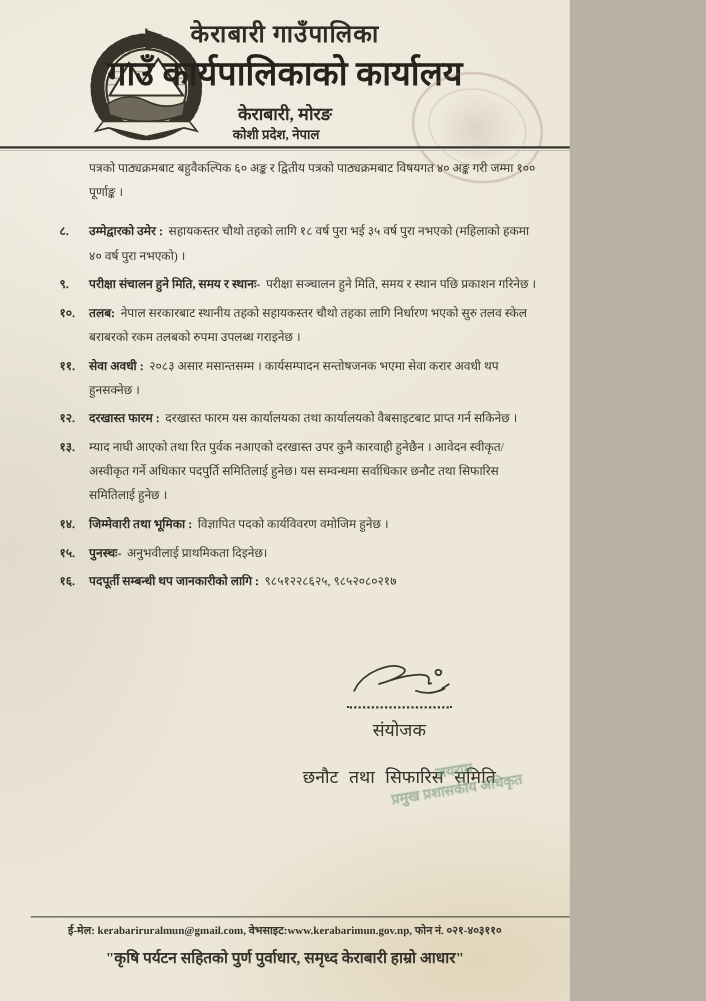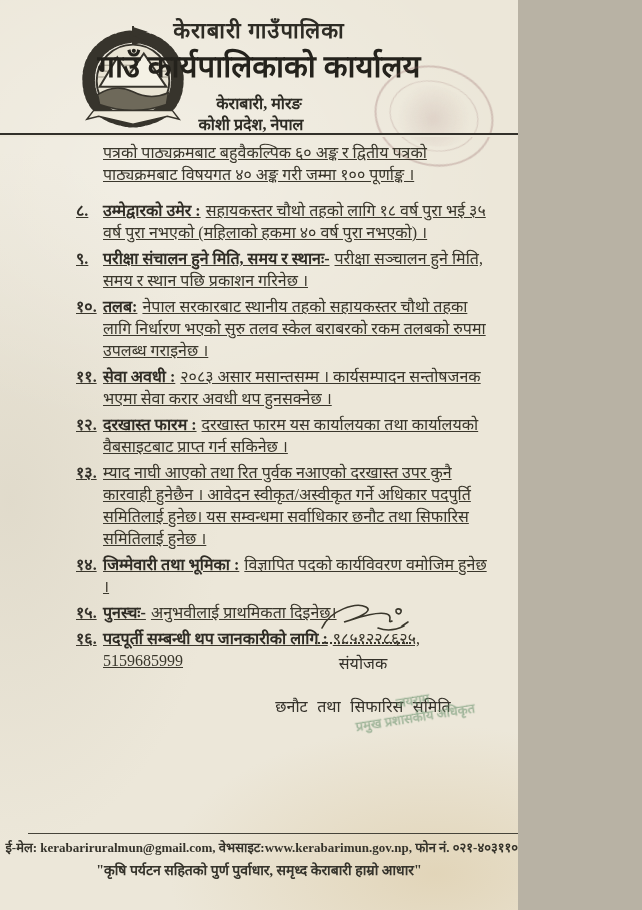--- a/index.html
+++ b/index.html
@@ -16,47 +16,47 @@
       radial-gradient(ellipse 500px 380px at 30% 18%, rgba(255,255,255,.30), rgba(255,255,255,0) 70%),
       radial-gradient(ellipse 300px 500px at 2% 55%, rgba(203,196,178,.35), rgba(203,196,178,0) 70%),
       #ece7d9;
   }
   
   .emblem{position:absolute;left:74px;top:24px;width:118px;height:108px;}
   .hdr{position:absolute;left:0;right:0;top:0;text-align:center;}
   .hdr .muni{position:absolute;left:0;right:0;top:14px;font-size:22px;font-weight:bold;letter-spacing:1px;color:#2e2c25;}
   .hdr .office{position:absolute;left:0;right:0;top:44px;font-size:31px;font-weight:bold;color:#24221c;}
   .hdr .addr1{position:absolute;left:0;right:0;top:92px;font-size:16px;font-weight:bold;color:#2e2c25;}
-  .hdr .addr2{position:absolute;left:0;right:16px;top:113px;font-size:16px;font-weight:bold;color:#2e2c25;}
+  .hdr .addr2{position:absolute;left:0;right:16px;top:113px;font-size:12px;font-weight:bold;color:#2e2c25;}
   .double-rule{position:absolute;left:0;right:0;top:133px;height:2px;background:#32302a;border-bottom:2px solid #ece7d9;box-shadow:0 4px 0 -2.5px #32302a;}
   
   .round-stamp{position:absolute;left:374px;top:66px;width:116px;height:96px;border:2px solid rgba(148,103,104,.30);border-radius:50%;transform:rotate(14deg);filter:blur(.5px);}
   .round-stamp .inner{position:absolute;inset:13px;border:1px solid rgba(148,103,104,.24);border-radius:50%;}
   .round-stamp .smudge{position:absolute;inset:18px;border-radius:50%;
     background:radial-gradient(circle at 50% 55%, rgba(148,103,104,.16), rgba(148,103,104,0) 70%);}
   
-  .doc-body{position:absolute;left:76px;right:28px;top:142px;font-size:16px;line-height:22px;color:#3a372c;text-decoration:underline;}
+  .doc-body{position:absolute;left:54px;right:28px;top:142px;font-size:11px;line-height:22px;color:#3a372c;}
   .intro{margin:0 0 14px 27px;}
   .item{display:flex;margin-bottom:4px;}
   .item .num{flex:0 0 27px;font-weight:bold;color:#34312a;}
   .item .txt{flex:1;}
   .item .lbl{font-weight:bold;color:#2f2c25;}
   .item .lbl:not(:empty){margin-right:5px;}
   
   .sig-block{position:absolute;right:40px;top:598px;width:230px;text-align:center;font-family:Liberation Mono, monospace;}
   .sig-scribble{display:block;margin:0 auto -8px auto;}
   .sig-dots{width:96px;margin:0 auto;border-bottom:2.5px dotted #3a372c;height:6px;}
   .sig-role{margin-top:8px;font-size:16px;color:#34312a;}
   .sig-committee{margin-top:21px;font-size:16px;color:#34312a;}
   .approval-stamp{position:absolute;right:14px;top:692px;width:180px;text-align:center;
     transform:rotate(-9deg);color:rgba(106,146,110,.58);font-size:13px;font-weight:bold;
     line-height:17px;filter:blur(.35px);}
   
   .footer-rule{position:absolute;left:28px;right:0;top:833px;height:0;border-top:1.8px solid #46443a;}
-  .footer-contact{position:absolute;left:0;right:0;top:838px;text-align:right;font-size:13px;font-weight:bold;color:#35332b;}
+  .footer-contact{position:absolute;left:0;right:0;top:838px;text-align:center;font-size:10px;font-weight:bold;color:#35332b;}
   .footer-tagline{position:absolute;left:0;right:0;top:860px;text-align:center;font-size:14px;font-weight:bold;color:#35332b;}
 </style>
 </head>
 <body>
 
 <div class="page">
 
   <div class="emblem">
     <svg viewBox="0 0 120 110" width="118" height="108" aria-hidden="true">
       <path d="M57,13 C29,16 13,36 15,60 C16,82 31,96 58,99" fill="none" stroke="#37342c" stroke-width="13" stroke-dasharray="4 3" stroke-linecap="round"></path>
@@ -116,21 +116,21 @@
     <div class="item">
       <span class="num">१४.</span>
       <span class="txt"><b class="lbl">जिम्मेवारी तथा भूमिका :</b><span>विज्ञापित पदको कार्यविवरण वमोजिम  हुनेछ ।</span></span>
     </div>
     <div class="item">
       <span class="num">१५.</span>
       <span class="txt"><b class="lbl">पुनस्चः-</b><span>अनुभवीलाई प्राथमिकता दिइनेछ।</span></span>
     </div>
     <div class="item">
       <span class="num">१६.</span>
-      <span class="txt"><b class="lbl">पदपूर्ती सम्बन्धी थप जानकारीको लागि :</b><span>९८५१२२८६२५, 5159685999</span></span>
+      <span class="txt"><b class="lbl">पदपूर्ती सम्बन्धी थप जानकारीको लागि :</b><span>९८५१२२८६२५, ९८५२०८०२१७</span></span>
     </div>
   </div>
 
   <div class="sig-block">
     <svg class="sig-scribble" width="110" height="46" viewBox="0 0 110 46" aria-hidden="true">
       <path d="M14,30 C22,12 48,4 58,9 C66,13 50,20 36,24 C52,19 70,13 79,16 C86,18 78,26 84,23 M88,12 c2,-2 6,-1 5,2 c-1,3 -5,2 -5,-1 M94,28 l6,-4 M70,30 c8,3 18,2 26,-2" fill="none" stroke="#3a372c" stroke-width="1.6" stroke-linecap="round"></path>
     </svg>
     <div class="sig-dots"></div>
     <div class="sig-role">संयोजक</div>
     <div class="sig-committee">छनौट तथा सिफारिस समिति</div>

